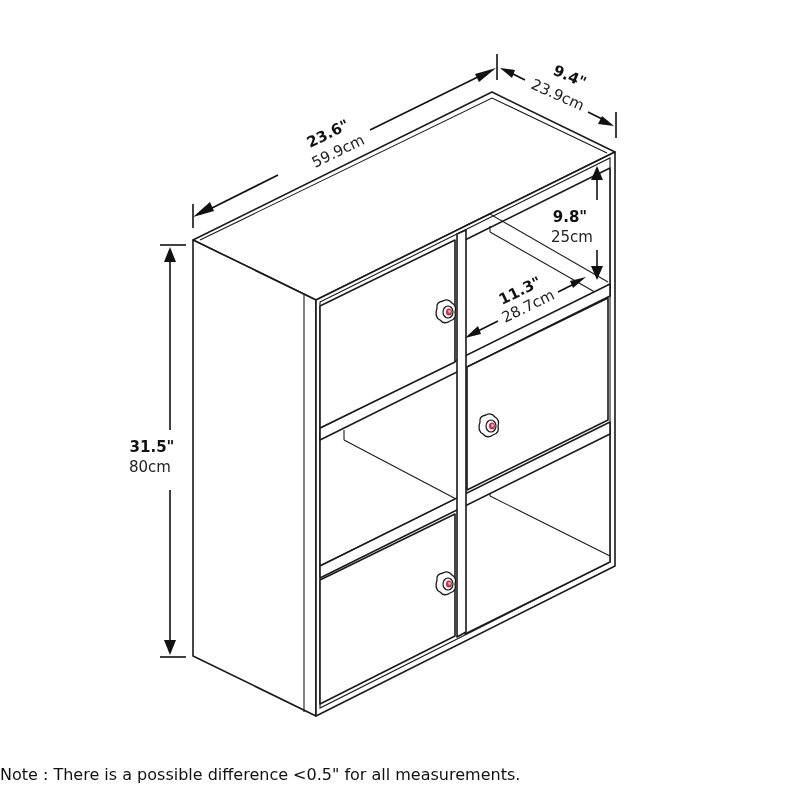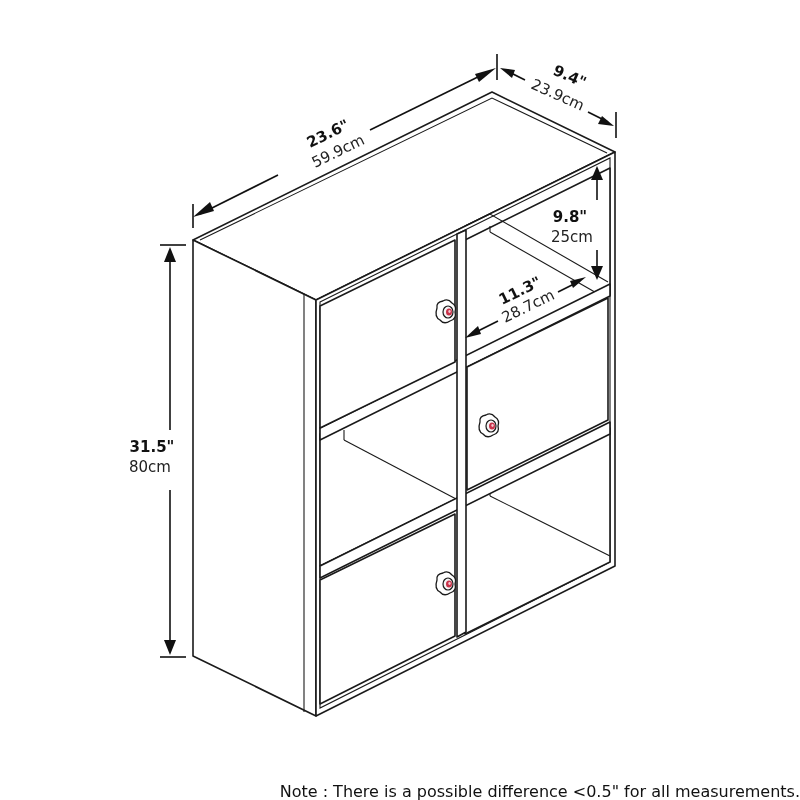--- a/index.html
+++ b/index.html
@@ -5,21 +5,21 @@
   html, body { margin:0; padding:0; background:#ffffff; }
   body { width:800px; height:800px; position:relative; overflow:hidden;
          font-family:"DejaVu Sans", "Liberation Sans", sans-serif; }
   #diagram { position:absolute; left:0; top:0; width:800px; height:800px; }
   .thin { stroke:#1a1a1a; stroke-width:1.1; fill:none; }
   .face { fill:#ffffff; stroke:#1a1a1a; stroke-width:1.6; stroke-linejoin:round; }
   .dim { stroke:#111; stroke-width:1.6; fill:none; }
   .arrow { fill:#111; }
   .lbl-b { font-weight:bold; font-size:15px; fill:#111; }
   .lbl-r { font-size:15px; fill:#222; }
-  .note { position:absolute; left:0; width:800px; top:782px; text-align:right;
+  .note { position:absolute; left:0; width:800px; top:765px; text-align:left;
           font-size:16px; color:#111; font-family:"DejaVu Sans", sans-serif; }
 </style>
 </head>
 <body>
 
 <svg id="diagram" viewBox="0 0 800 800" xmlns="http://www.w3.org/2000/svg">
   <defs>
     <g id="knob">
       <path d="M-9,-4 Q-10,-10 -3,-11 Q2,-14 6,-9 Q11,-6 9,0 Q11,7 4,9 Q-2,13 -6,8 Q-12,5 -9,-4 Z" fill="#fff" stroke="#1a1a1a" stroke-width="1.3"></path>
       <ellipse cx="2" cy="0" rx="5" ry="6" fill="#f4f4f4" stroke="#1a1a1a" stroke-width="1.2"></ellipse>

